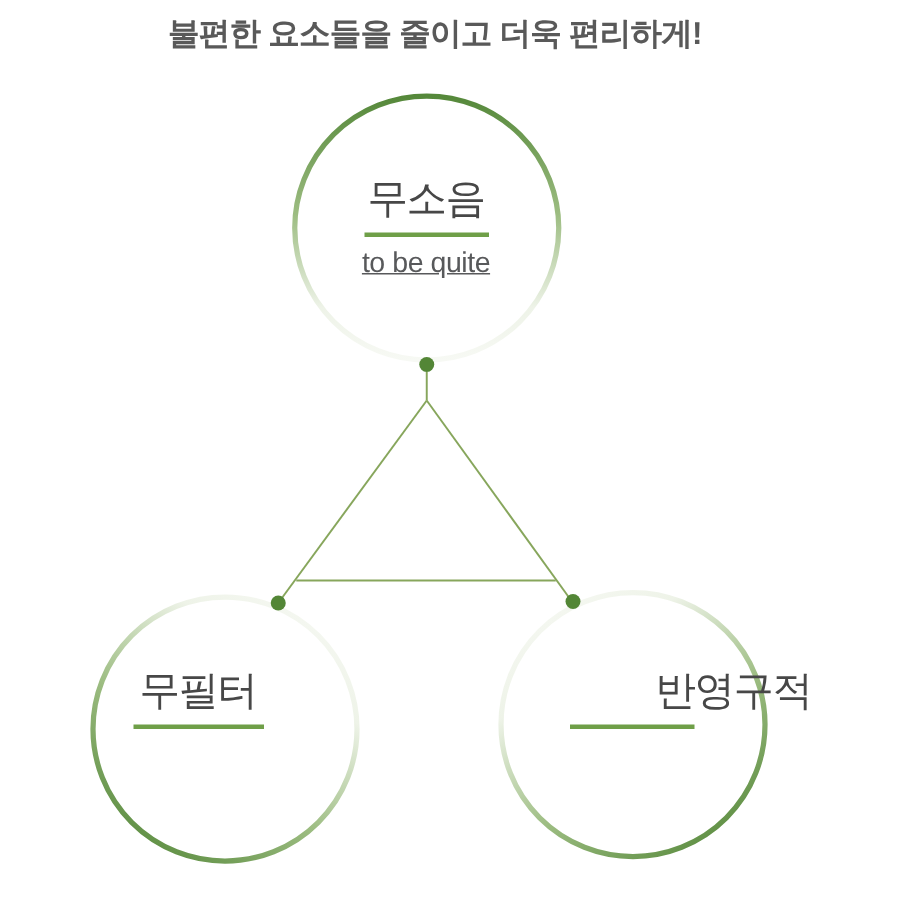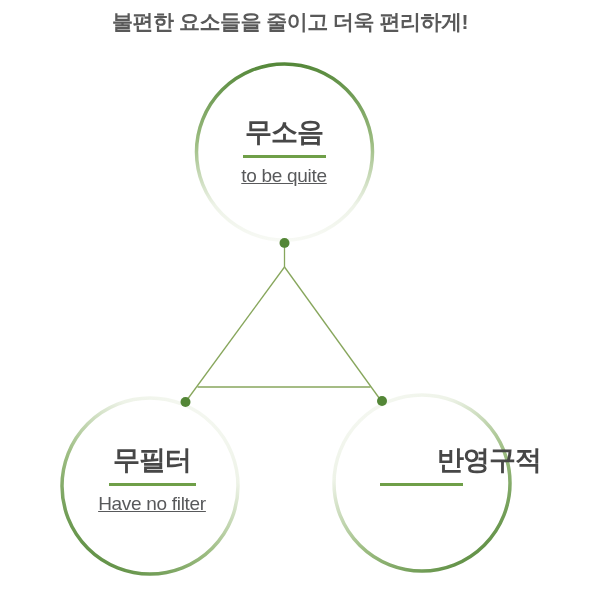--- a/index.html
+++ b/index.html
@@ -24,38 +24,38 @@
 
   svg.diagram { position: absolute; top: 0; left: 0; }
 
   .circle-label {
     position: absolute;
     width: 240px;
     text-align: center;
   }
   .circle-label .heading {
     font-size: 27px;
-    font-weight: 700;
+    font-weight: 400;
     letter-spacing: -1px;
     line-height: 1.15;
     color: var(--heading-text, #474747);
   }
   .circle-label .underline {
     height: 3px;
     margin: 7px auto 7px auto;
     background: var(--underline-green, #6f9f48);
   }
   .circle-label .subtitle {
     font-size: 19px;
     letter-spacing: -0.3px;
     color: var(--subtitle-text, #58595b);
     text-decoration: underline;
   }
   .label-top { left: 164px; top: 117px; }
-  .label-bottom-left { left: 32px; top: 445px; }
+  .label-bottom-left { left: 12px; top: 445px; }
   .label-bottom-right { left: 301px; top: 445px; text-align: right; }
   .label-top .underline { width: 83px; }
   .label-bottom-left .underline { width: 87px; }
   .label-bottom-right .underline { width: 83px; }
 </style>
 </head>
 <body style="background: rgb(255, 255, 255);">
 
 <div class="stage">
 
@@ -101,21 +101,20 @@
 
   <div class="circle-label label-top">
     <div class="heading">무소음</div>
     <div class="underline"></div>
     <div class="subtitle">to be quite</div>
   </div>
 
   <div class="circle-label label-bottom-left">
     <div class="heading">무필터</div>
     <div class="underline"></div>
-    <div class="subtitle">Have no filter</div>
   </div>
 
   <div class="circle-label label-bottom-right">
     <div class="heading">반영구적</div>
     <div class="underline"></div>
   </div>
 
 </div>
 
 </body></html>

